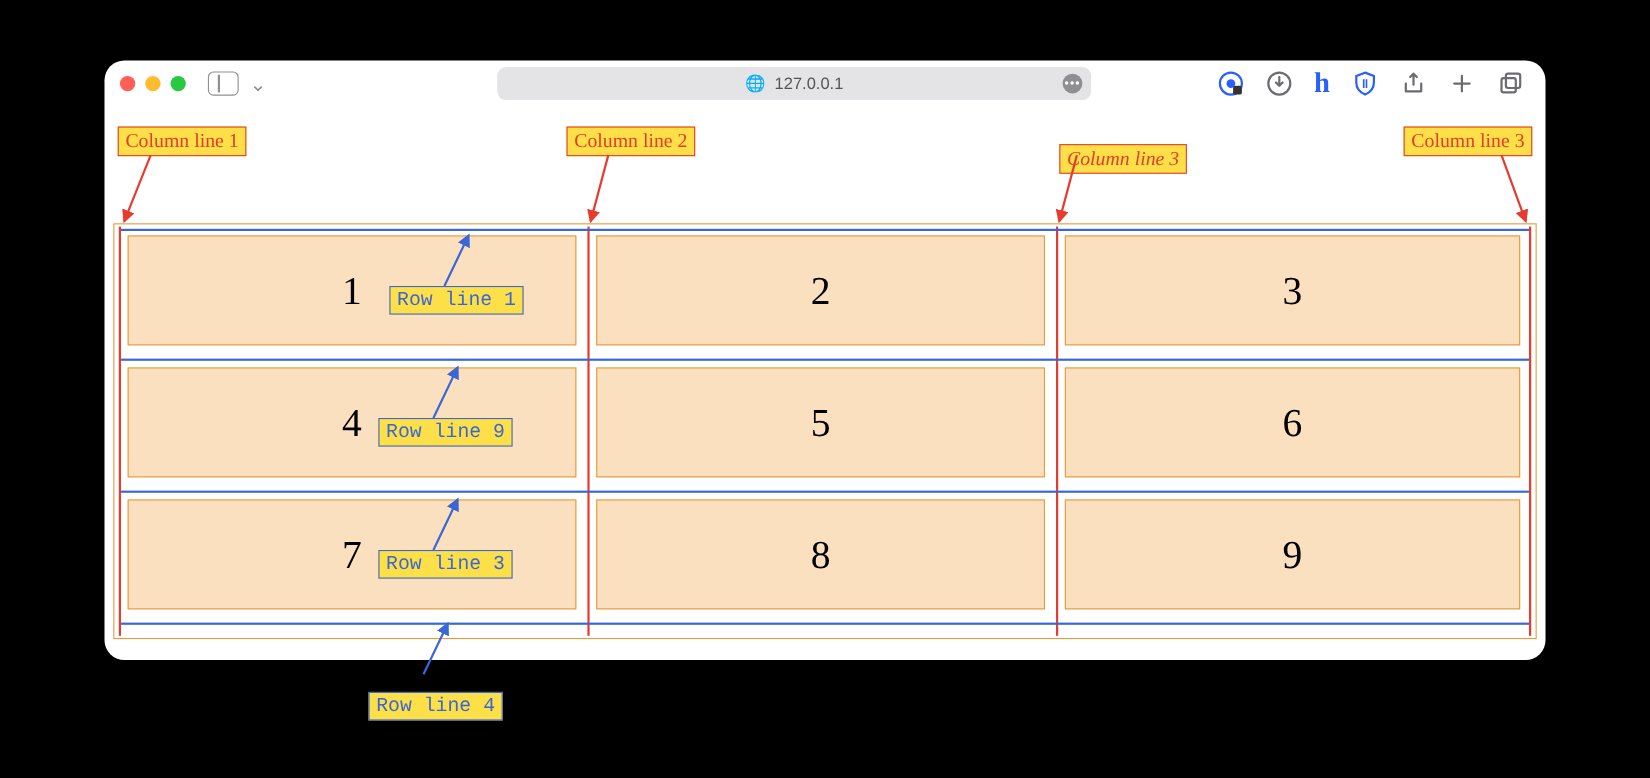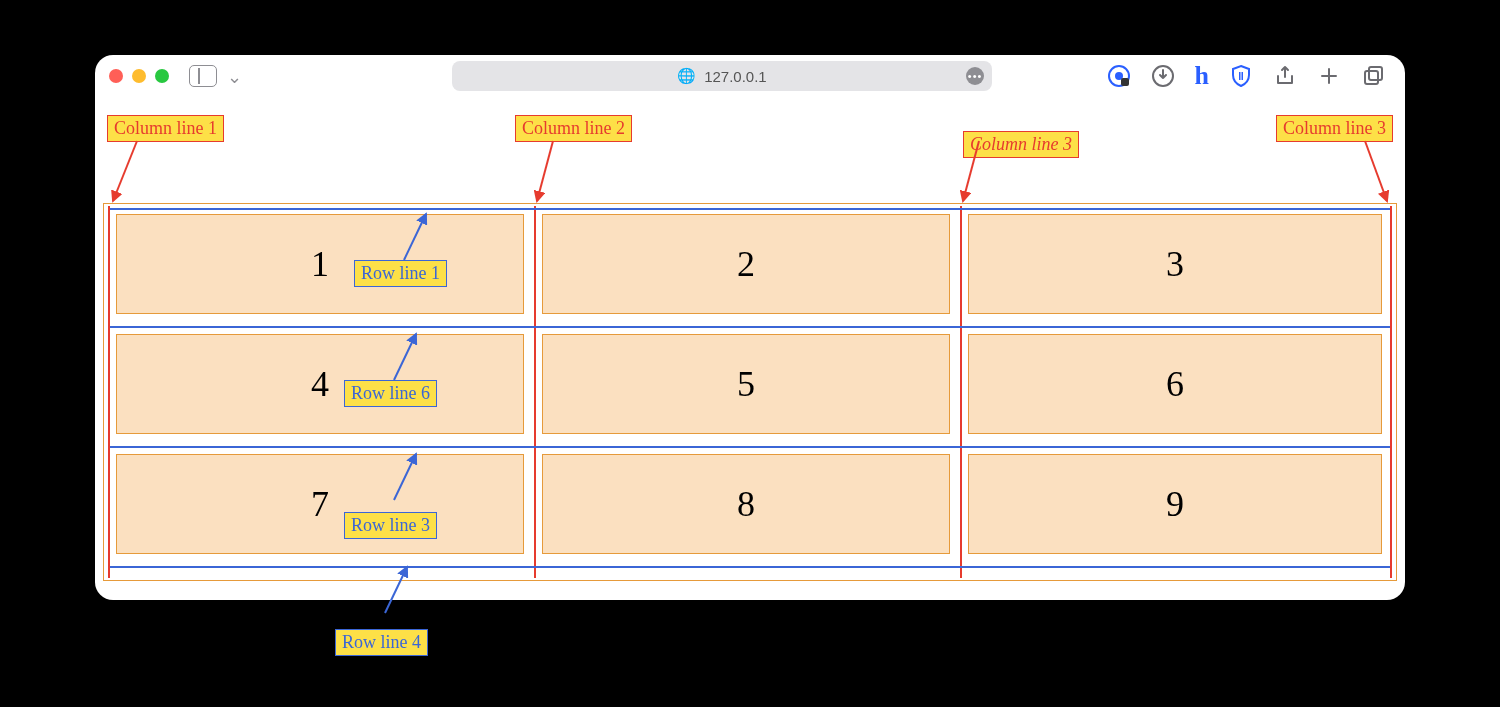--- a/index.html
+++ b/index.html
@@ -132,21 +132,21 @@
   .lbl {
     position: absolute;
     border: 1.5px solid;
     padding: 2px 6px;
     font-size: 18px;
     font-family: Georgia, serif;
     background: #fde047;
     white-space: nowrap;
   }
   .lbl.red { border-color: #e63b2e; color: #e63b2e; }
-  .lbl.blue { border-color: #3b66d6; color: #3b66d6; }
+  .lbl.blue { border-color: #3b66d6; color: #3b66d6; font-family: Liberation Mono, monospace; }
   .arrow {
     position: absolute;
     pointer-events: none;
   }
   .arrow svg { overflow: visible; }
 </style>
 </head>
 <body>
 
 <div class="window">
@@ -267,28 +267,28 @@
         <svg width="40" height="56">
             <defs>
               <marker id="arB" markerWidth="6" markerHeight="6" refX="5" refY="3" orient="auto">
                 <path d="M0,0 L6,3 L0,6 Z" fill="#3b66d6"></path>
               </marker>
             </defs>
             <line x1="12" y1="50" x2="34" y2="4" stroke="#3b66d6" stroke-width="2" marker-end="url(#arB)"></line>
           </svg>
       </div>
 
-      <div class="lbl blue" style="left:240px; top:176px;">Row line 6</div>
+      <div class="lbl blue" style="left:240px; top:176px;">Row line 9</div>
       <div class="arrow" style="left:278px; top:126px;">
         <svg width="40" height="56">
             <line x1="12" y1="50" x2="34" y2="4" stroke="#3b66d6" stroke-width="2" marker-end="url(#arB)"></line>
           </svg>
       </div>
 
-      <div class="lbl blue" style="left:240px; top:308px;">Row line 3</div>
+      <div class="lbl blue" style="left:240px; top:296px;">Row line 3</div>
       <div class="arrow" style="left:278px; top:246px;">
         <svg width="40" height="56">
             <line x1="12" y1="50" x2="34" y2="4" stroke="#3b66d6" stroke-width="2" marker-end="url(#arB)"></line>
           </svg>
       </div>
     </div>
 
     <div class="lbl blue" style="left:232px; top:514px;">Row line 4</div>
     <div class="arrow" style="left:270px; top:448px;">
       <svg width="40" height="56">

